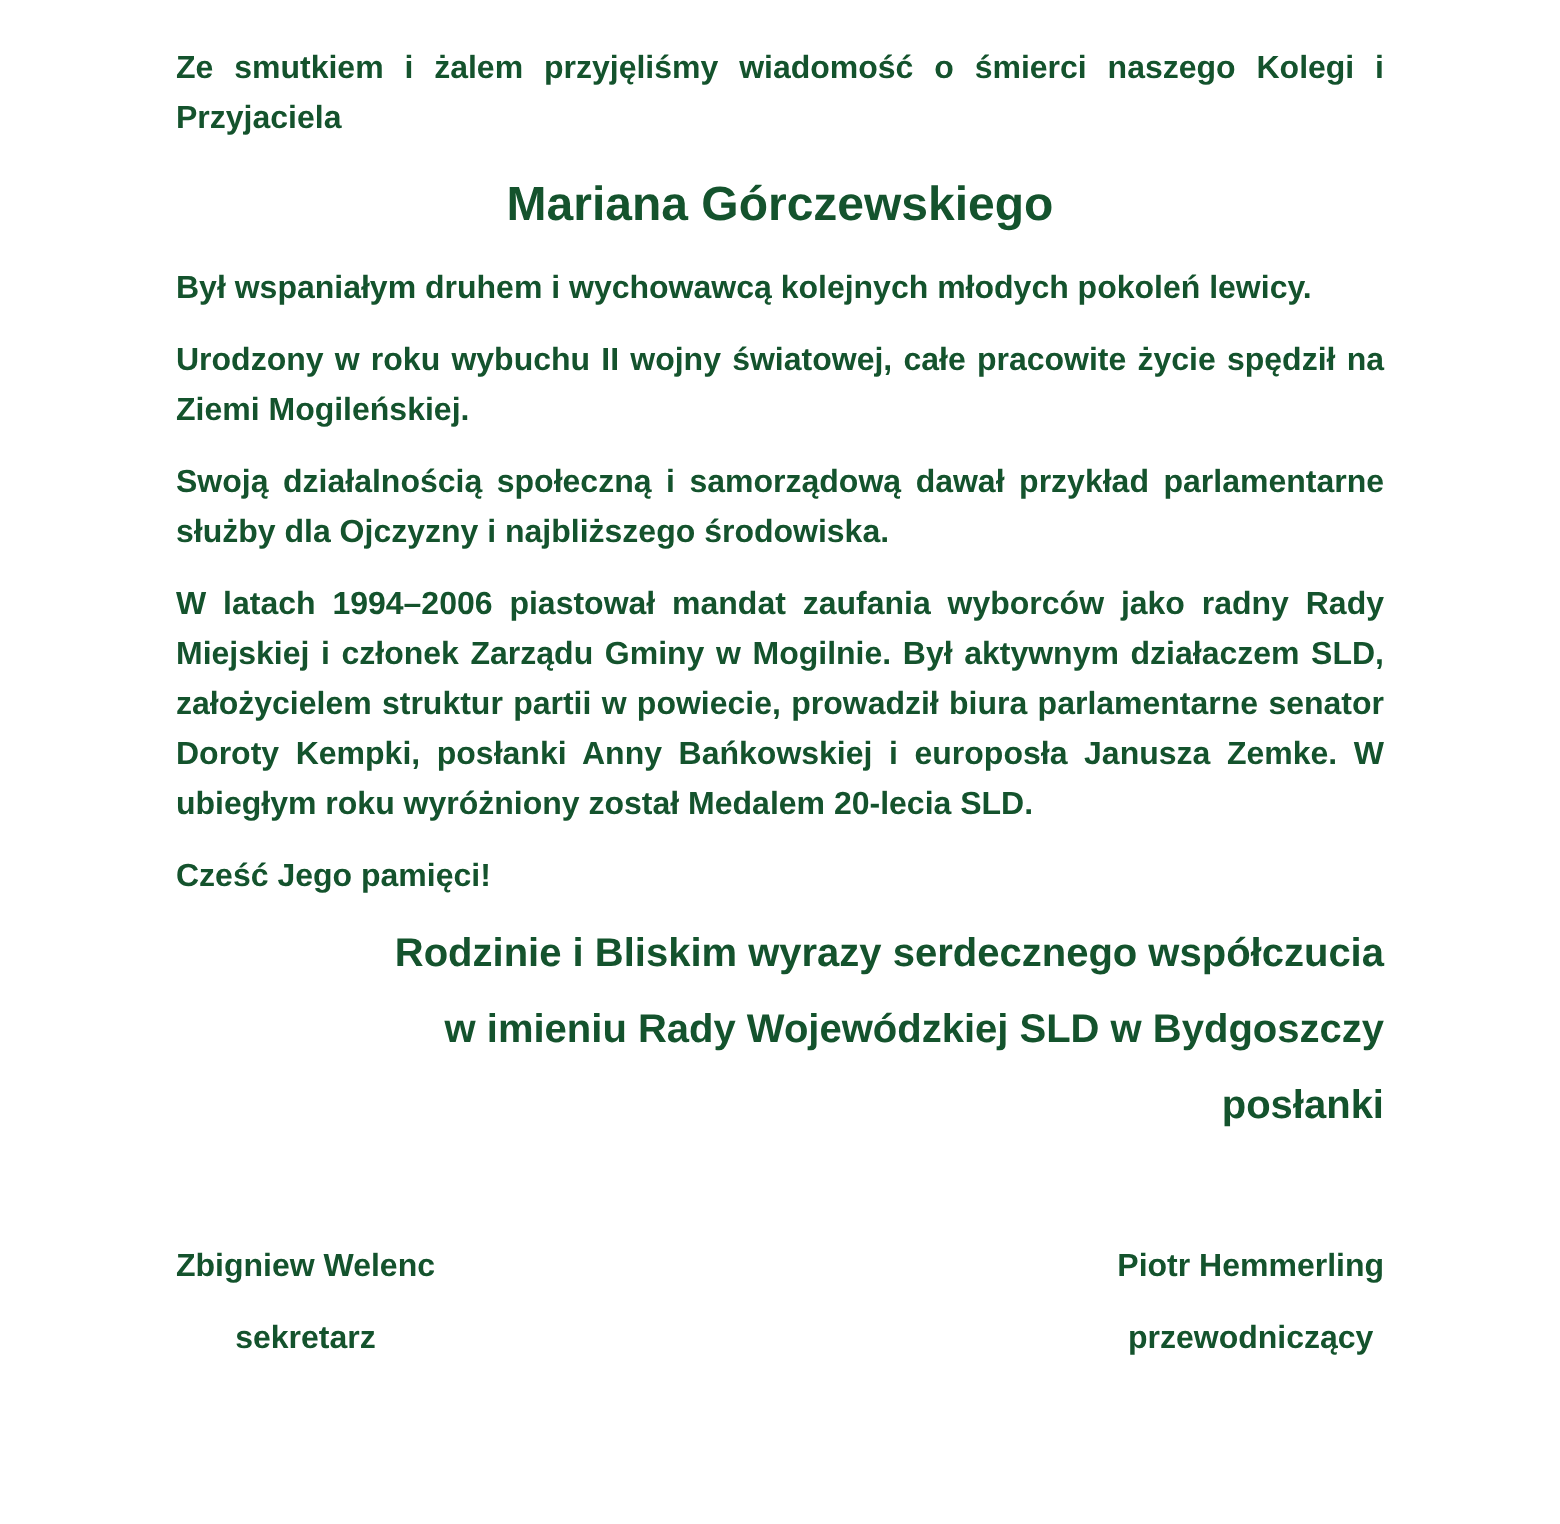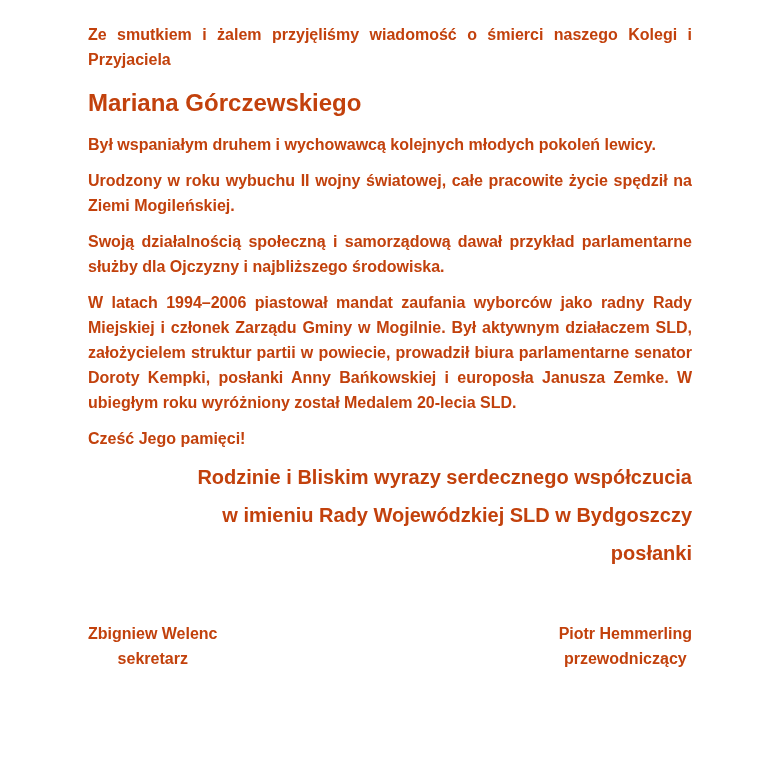--- a/index.html
+++ b/index.html
@@ -5,39 +5,40 @@
   html, body {
     margin: 0;
     padding: 0;
     background: #ffffff;
   }
   .page {
     position: relative;
     width: 780px;
     height: 762px;
     background: #ffffff;
-    color: #c2410c;
+    color: #14532d;
     font-family: "Liberation Sans", "DejaVu Sans", sans-serif;
     font-weight: bold;
     box-sizing: border-box;
     padding: 22px 88px 0 88px;
     overflow: hidden;
   }
   .para {
     font-size: 16px;
     line-height: 25px;
     text-align: justify;
     margin: 0 0 11px 0;
   }
   .intro {
     text-align: justify;
   }
   .doc-title {
     font-size: 24px;
     line-height: 28px;
+    text-align: center;
     margin: 17px 0 15px 0;
   }
   .motto {
     font-size: 16px;
     line-height: 25px;
     font-style: italic;
     text-align: center;
     margin: 20px 0 12px 0;
   }
   .farewell {
@@ -54,20 +55,21 @@
   }
   .signatures {
     display: flex;
     justify-content: space-between;
     margin-top: 55px;
   }
   .sig-block {
     display: flex;
     flex-direction: column;
     align-items: center;
+    gap: 11px;
   }
   .sig-name, .sig-role {
     font-size: 16px;
     line-height: 25px;
   }
 </style>
 </head>
 <body>
 
 <div class="page">

